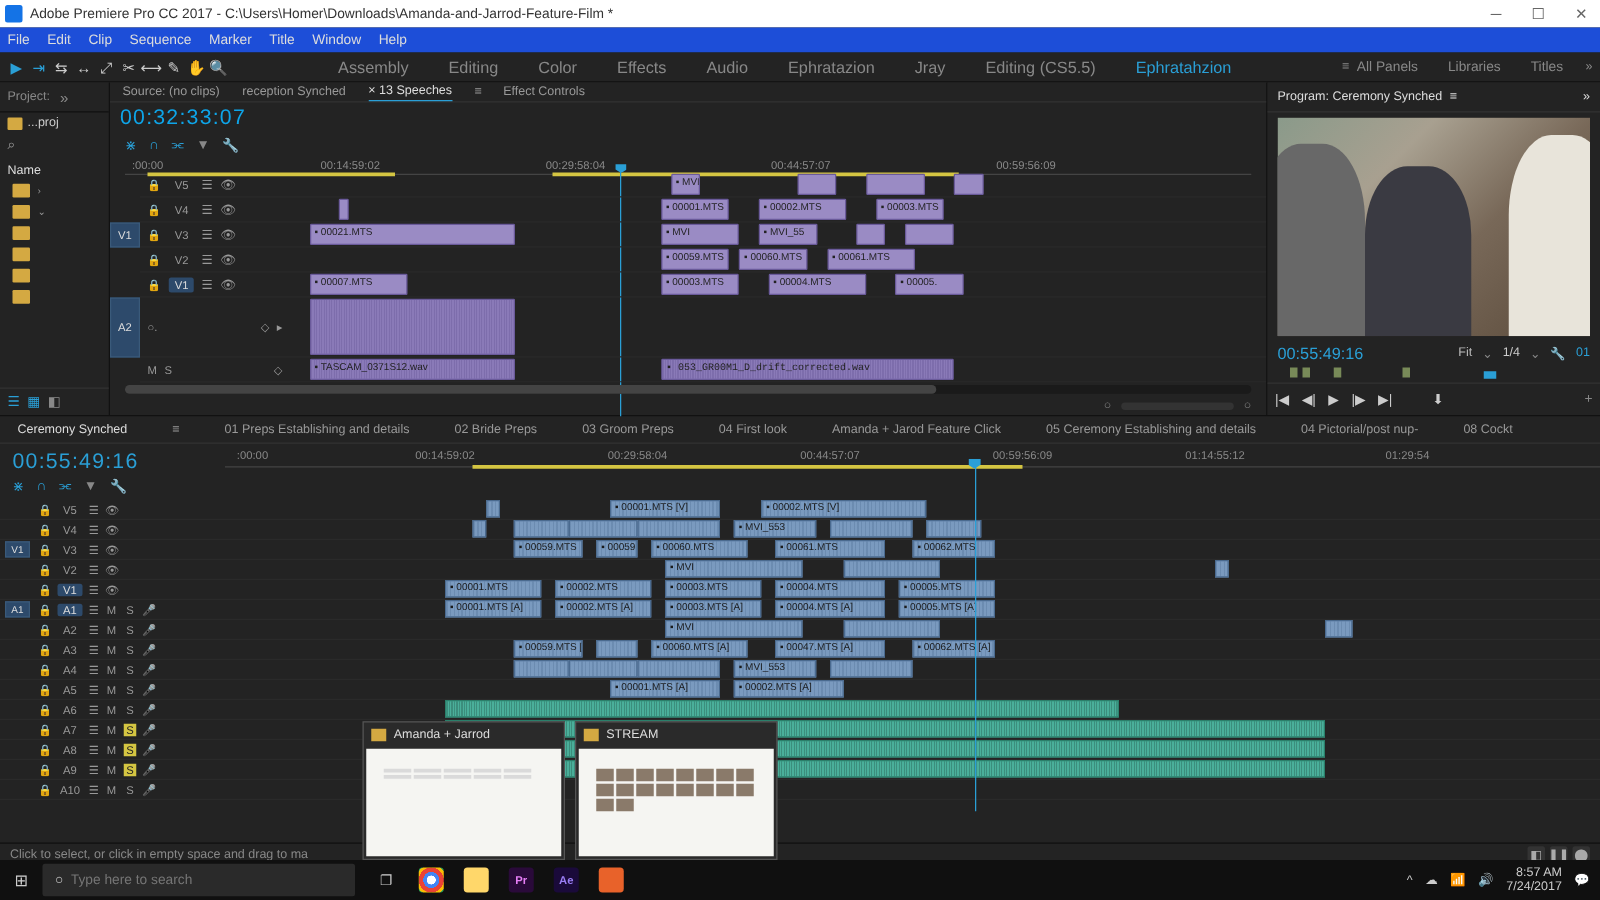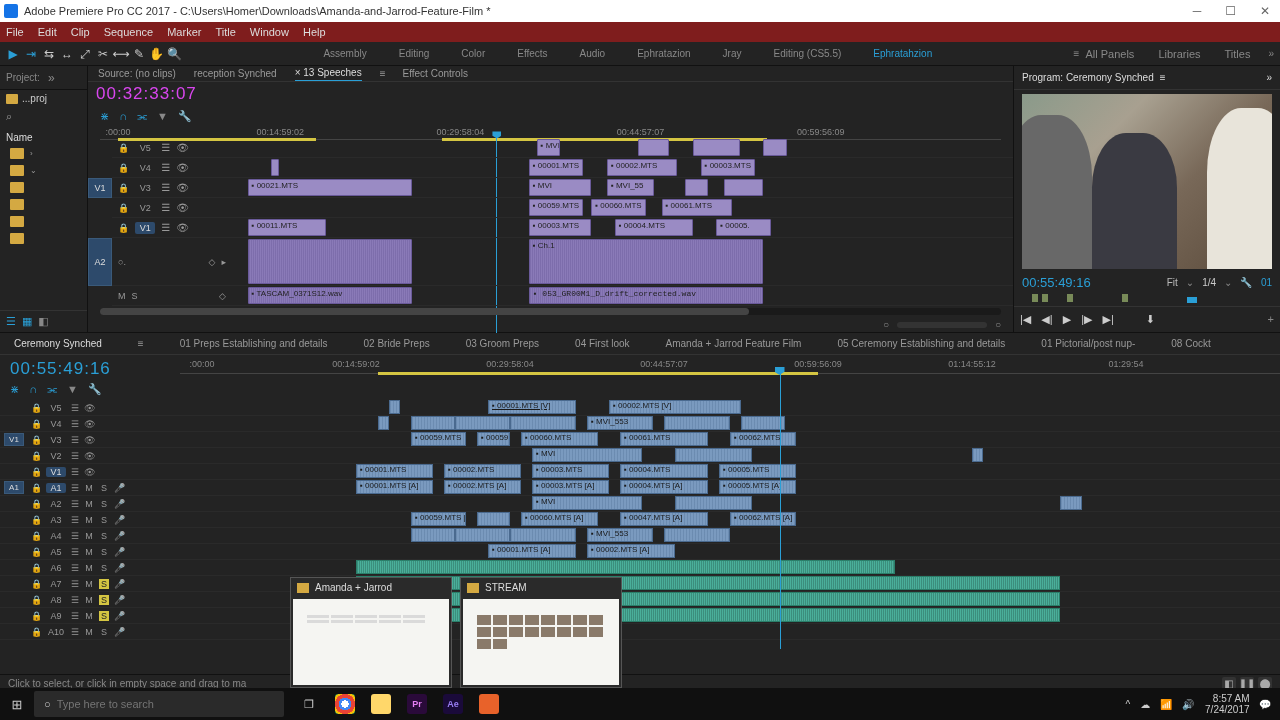--- a/index.html
+++ b/index.html
@@ -2,27 +2,27 @@
 <html><head>
 <meta charset="utf-8">
 <style>
 * { margin:0; padding:0; box-sizing:border-box; font-family:"Segoe UI",Arial,sans-serif; }
 body { width:1280px; height:720px; background:#1a1a1a; color:#ccc; font-size:10px; overflow:hidden; position:relative; }
 .titlebar { height:22px; background:#fff; display:flex; align-items:center; padding:0 4px; color:#333; font-size:11px; }
 .titlebar .icon { width:14px; height:14px; background:#1473E6; margin-right:6px; border-radius:2px; }
 .titlebar .title { flex:1; }
 .titlebar .winbtns { display:flex; gap:12px; font-size:12px; color:#666; }
 .titlebar .winbtns span { cursor:pointer; padding:0 6px; }
-.menubar { height:20px; background:#7f1d1d; display:flex; align-items:center; padding:0 6px; gap:14px; color:#ddd; font-size:11px; }
+.menubar { height:20px; background:#1d4ed8; display:flex; align-items:center; padding:0 6px; gap:14px; color:#ddd; font-size:11px; }
 .menubar span { cursor:pointer; }
 .workspacebar { height:24px; background:#232323; border-bottom:1px solid #111; display:flex; align-items:center; }
 .toolstrip { display:flex; gap:4px; padding:0 6px; align-items:center; }
 .toolstrip .tool { width:14px; height:14px; color:#2a9fd6; font-size:12px; display:flex; align-items:center; justify-content:center; cursor:pointer; }
 .toolstrip .tool.white { color:#ccc; }
-.ws-tabs { flex:1; display:flex; justify-content:center; gap:32px; font-size:10px; }
+.ws-tabs { flex:1; display:flex; justify-content:center; gap:32px; font-size:13px; }
 .ws-tabs span { color:#888; cursor:pointer; }
 .ws-tabs span.active { color:#2a9fd6; }
 .ws-right { display:flex; gap:24px; padding-right:12px; font-size:11px; color:#888; }
 .ws-right span { cursor:pointer; }
 .dots { color:#888; padding:0 6px; }
 
 .mid-section { height:266px; display:flex; background:#232323; }
 .project-panel { width:88px; background:#232323; border-right:1px solid #111; display:flex; flex-direction:column; }
 .panel-tabs { height:24px; display:flex; align-items:center; gap:8px; padding:0 6px; font-size:10px; color:#888; border-bottom:1px solid #111; }
 .panel-tabs span { cursor:pointer; }
@@ -35,21 +35,21 @@
 .proj-item .folder { width:14px; height:11px; background:#d4a942; border-radius:1px; }
 .proj-item .chev { color:#999; font-size:8px; }
 .proj-foot { margin-top:auto; display:flex; gap:6px; padding:4px 6px; color:#2a9fd6; font-size:11px; border-top:1px solid #333;}
 
 .source-panel { flex:1; background:#232323; display:flex; flex-direction:column; border-right:1px solid #111; }
 .src-tabs { height:24px; display:flex; align-items:center; gap:18px; padding:0 10px; font-size:10px; color:#999; border-bottom:1px solid #333; }
 .src-tabs span { cursor:pointer; }
 .src-tabs .active { color:#ddd; border-bottom:1px solid #2a9fd6; padding-bottom:2px; }
 .src-tabs .ham { font-size:10px; letter-spacing:-1px; }
 .src-tc-row { display:flex; align-items:center; padding:2px 8px; gap:10px; }
-.src-tc { color:#d946ef; font-size:17px; font-weight:300; letter-spacing:1px; }
+.src-tc { color:#0ea5e9; font-size:17px; font-weight:300; letter-spacing:1px; }
 .src-icons { display:flex; gap:10px; padding:4px 12px; }
 .src-icons span { color:#2a9fd6; font-size:11px; cursor:pointer; }
 .src-icons .gray { color:#888; }
 .src-ruler { height:16px; position:relative; margin:0 12px; }
 .src-ruler .tick { position:absolute; color:#888; font-size:9px; top:0; transform:translateX(-50%); }
 .src-ruler .mark { position:absolute; top:12px; height:1px; background:#444; width:100%; }
 .src-ruler .yellow { position:absolute; top:11px; height:3px; background:#d4c542; }
 .src-ruler .playhead { position:absolute; top:6px; width:1px; height:200px; background:#2a9fd6; }
 .src-ruler .ph-head { position:absolute; top:4px; width:9px; height:7px; background:#2a9fd6; transform:translateX(-4px); clip-path:polygon(0 0,100% 0,100% 60%,50% 100%,0 60%); }
 .src-tracks { flex:1; display:flex; }
@@ -347,30 +347,29 @@
             <div class="clip" style="left: 48%; width: 6%;"><span style="position: relative;">▪ MVI_55</span></div>
             <div class="clip" style="left: 58%; width: 3%;"></div>
             <div class="clip" style="left: 63%; width: 5%;"></div>
           </div>
           <div class="src-row">
             <div class="clip" style="left: 38%; width: 7%;"><span style="position: relative;">▪ 00059.MTS</span></div>
             <div class="clip" style="left: 46%; width: 7%;"><span style="position: relative;">▪ 00060.MTS</span></div>
             <div class="clip" style="left: 55%; width: 9%;"><span style="position: relative;">▪ 00061.MTS</span></div>
           </div>
           <div class="src-row">
-            <div class="clip" style="left: 2%; width: 10%;"><span style="position: relative;">▪ 00011.MTS</span></div>
+            <div class="clip" style="left: 2%; width: 10%;"><span style="position: relative;">▪ 00007.MTS</span></div>
             <div class="clip" style="left: 38%; width: 8%;"><span style="position: relative;">▪ 00003.MTS</span></div>
             <div class="clip" style="left: 49%; width: 10%;"><span style="position: relative;">▪ 00004.MTS</span></div>
             <div class="clip" style="left: 62%; width: 7%;"><span style="position: relative;">▪ 00005.</span></div>
           </div>
           <div class="src-row tall">
             <div class="clip audio" style="left: 2%; width: 21%;">
               <div class="wave"></div>
             </div>
-            <div class="clip audio" style="left: 38%; width: 30%;"><div class="wave"></div><span style="position: relative;">▪ Ch.1</span></div>
           </div>
           <div class="src-row">
             <div class="clip audio" style="left: 2%; width: 21%;"><div class="wave"></div><span style="position: relative;">▪ TASCAM_0371S12.wav</span></div>
             <div class="clip audio" style="left: 38%; width: 30%;"><div class="wave"></div><span style="position: relative; font-family: Liberation Mono, monospace;">▪ 053_GR00M1_D_drift_corrected.wav</span></div>
           </div>
         </div>
     </div>
     <div class="src-scroll">
         <div class="thumb" style="left:0;width:72%"></div>
       </div>
@@ -423,23 +422,23 @@
 </div>
 
 <div class="main-timeline">
   <div class="seq-tabs" id="seqtabs">
       <span class="active">Ceremony Synched</span>
       <span>≡</span>
       <span>01 Preps Establishing and details</span>
       <span>02 Bride Preps</span>
       <span>03 Groom Preps</span>
       <span>04 First look</span>
-      <span>Amanda + Jarrod Feature Film</span>
+      <span>Amanda + Jarod Feature Click</span>
       <span>05 Ceremony Establishing and details</span>
-      <span>01 Pictorial/post nup-</span>
+      <span>04 Pictorial/post nup-</span>
       <span>08 Cockt</span>
     </div>
   <div class="tl-head">
     <div class="tl-tc-area">
       <div class="tl-tc">00:55:49:16</div>
       <div class="tl-tc-icons">
         <span>⋇</span>
         <span>∩</span>
         <span>⫘</span>
         <span class="gray">▼</span>
@@ -588,21 +587,21 @@
           <span class="M">M</span>
           <span class="S">S</span>
           <span class="ico">🎤</span>
         </div>
       </div>
     <div class="tl-clips" id="tlclips">
         <div class="tl-row">
           <div class="bclip" style="left: 19%; width: 1%;">
             <div class="hash"></div>
           </div>
-          <div class="bclip" style="left: 28%; width: 8%; text-decoration: underline;"><div class="hash"></div><span style="position:relative">▪ 00001.MTS [V]</span></div>
+          <div class="bclip" style="left: 28%; width: 8%;"><div class="hash"></div><span style="position:relative">▪ 00001.MTS [V]</span></div>
           <div class="bclip" style="left: 39%; width: 12%;"><div class="hash"></div><span style="position:relative">▪ 00002.MTS [V]</span></div>
         </div>
         <div class="tl-row">
           <div class="bclip" style="left: 18%; width: 1%;">
             <div class="hash"></div>
           </div>
           <div class="bclip" style="left: 21%; width: 4%;">
             <div class="hash"></div>
           </div>
           <div class="bclip" style="left: 25%; width: 5%;">

